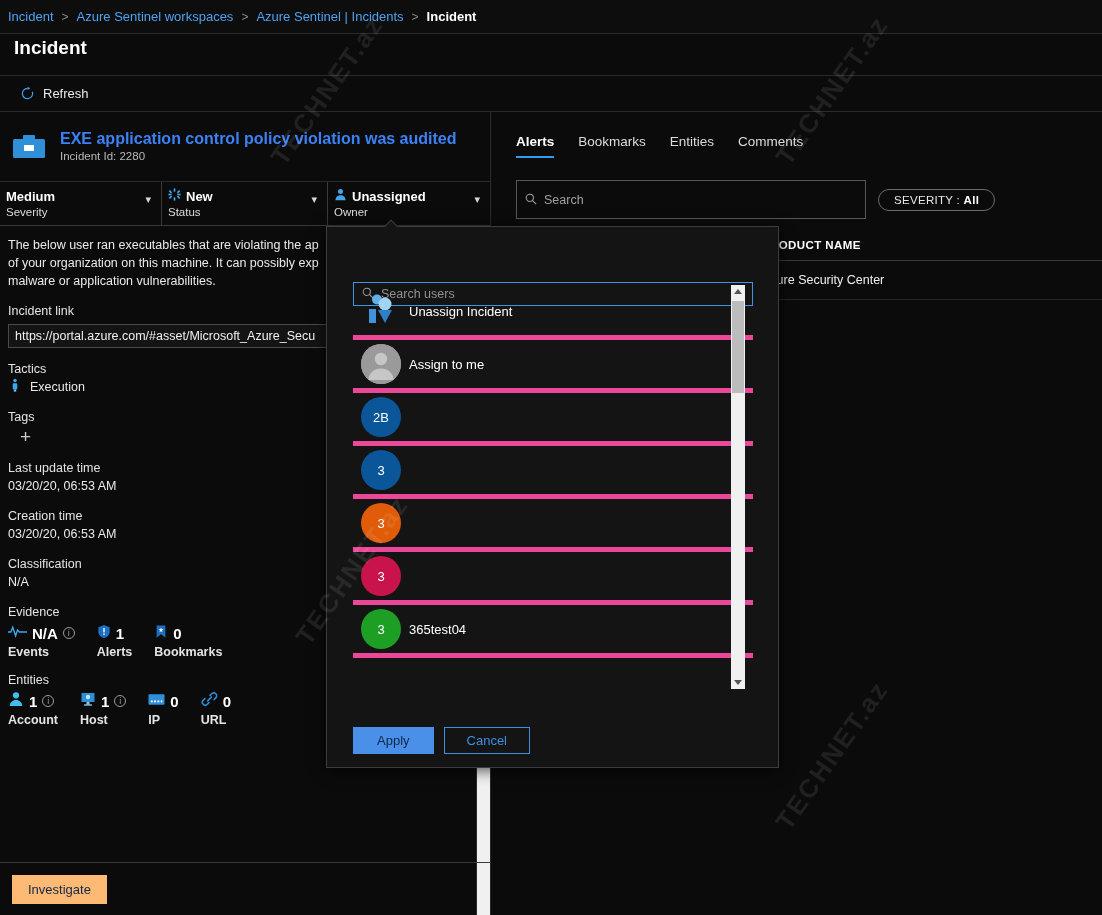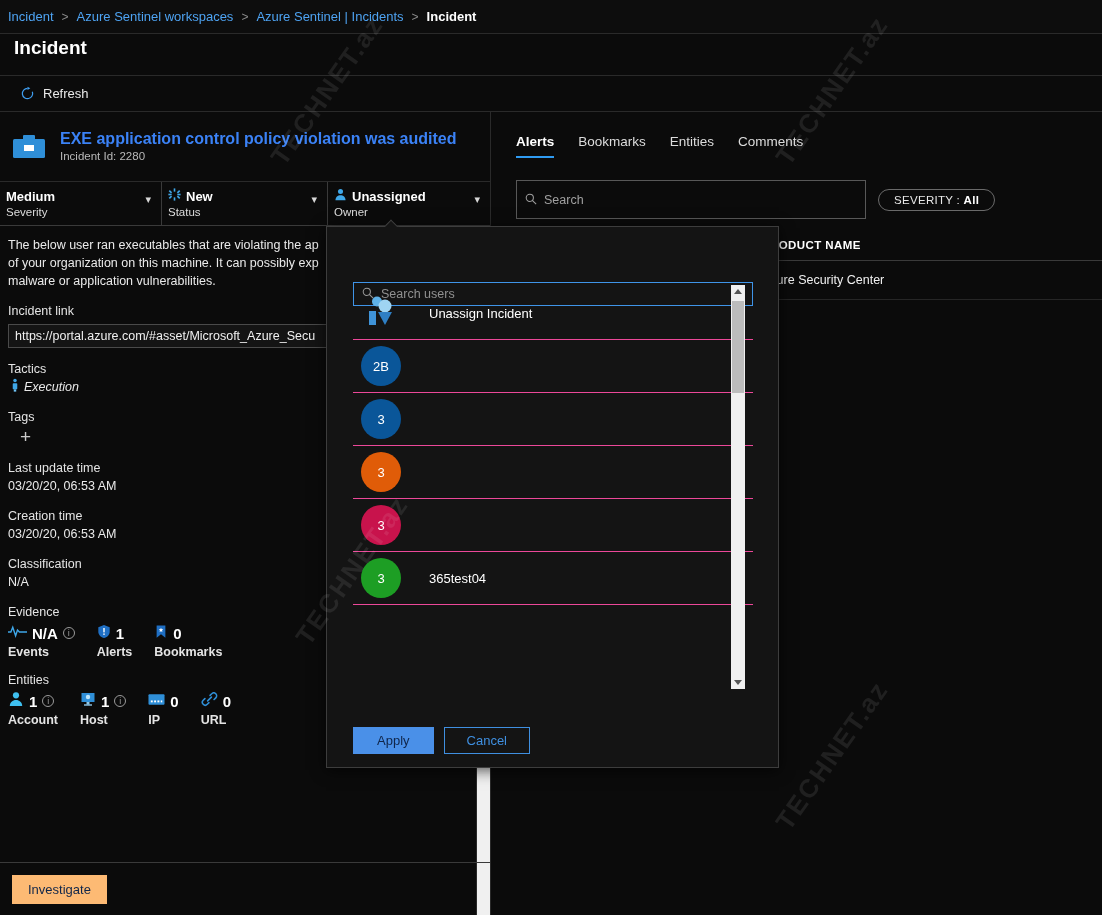--- a/index.html
+++ b/index.html
@@ -61,21 +61,21 @@
   .detail-body { position: absolute; left: 0; top: 114px; width: 478px; height: 640px; padding: 10px 10px 0 8px; overflow: hidden; }
   .sec-label { font-size: 12.5px; color: #e4e4e4; margin-top: 14px; margin-bottom: 2px; }
   .sec-label.first { margin-top: 0; }
   .sec-value { font-size: 12.5px; color: #eaeaea; line-height: 18px; }
   .desc-text { font-size: 12.5px; color: #eaeaea; line-height: 18px; white-space: pre-line; }
   .link-input {
     margin-top: 4px; width: 470px; height: 24px; background: #141414;
     border: 1px solid #4a4a4a; color: #f0f0f0; font-size: 12.5px;
     padding: 0 6px; font-family: "Liberation Sans", sans-serif;
   }
-  .tactic-row { display: flex; align-items: center; gap: 2px; margin-top: 2px; font-size: 12.5px; font-style: italic; }
+  .tactic-row { display: flex; align-items: center; gap: 8px; margin-top: 2px; font-size: 12.5px; }
   .tag-plus { font-size: 19px; color: #c9c9c9; margin-left: 12px; margin-top: 3px; cursor: pointer; line-height: 20px; }
 
   .metric-row { display: flex; gap: 22px; margin-top: 4px; }
   .metric { display: flex; flex-direction: column; }
   .metric-top { display: flex; align-items: center; gap: 5px; height: 20px; }
   .metric-num { font-size: 15px; font-weight: bold; color: #fff; }
   .metric-lbl { font-size: 12.5px; color: #e4e4e4; margin-top: 2px; font-weight: bold; }
   .info-i { width: 12px; height: 12px; border: 1px solid #9a9a9a; border-radius: 50%; color: #9a9a9a; font-size: 9px; line-height: 10px; text-align: center; cursor: pointer; }
 
   .investigate-wrap { position: absolute; left: 0; bottom: 0; width: 490px; height: 53px; border-top: 1px solid #3a3a3a; display: flex; align-items: center; padding-left: 12px; }
@@ -103,21 +103,21 @@
   .cell-link { color: #3f8fe0; cursor: pointer; }
   .cell-txt { color: #f0f0f0; }
 
   
   .dialog { position: absolute; left: 326px; top: 226px; width: 453px; height: 542px; background: #141414; border: 1px solid #3d3d3d; box-shadow: 0 2px 14px rgba(0,0,0,.7); z-index: 40; }
   .dlg-caret { position: absolute; left: 58px; top: -8px; width: 14px; height: 8px; overflow: hidden; }
   .dlg-caret:after { content: ""; position: absolute; left: 0; top: 3px; width: 11px; height: 11px; background: #141414; border-left: 1px solid #3d3d3d; border-top: 1px solid #3d3d3d; transform: rotate(45deg); }
   .dlg-search { position: absolute; left: 26px; top: 27px; width: 400px; height: 24px; background: #141414; border: 1px solid #3f94e8; display: flex; align-items: center; gap: 7px; padding-left: 8px; margin-top: 28px; }
   .dlg-search .search-ph { color: #909090; }
   .dlg-list { position: absolute; left: 26px; top: 60px; width: 400px; height: 420px; overflow: hidden; }
-  .usr-row { height: 53px; display: flex; align-items: center; gap: 28px; border-bottom: 1px solid #ec4899; cursor: pointer; padding-left: 8px; }
+  .usr-row { height: 53px; display: flex; align-items: center; gap: 8px; border-bottom: 5px solid #ec4899; cursor: pointer; padding-left: 8px; }
   .avatar { width: 40px; height: 40px; border-radius: 50%; flex: 0 0 auto; display: flex; align-items: center; justify-content: center; font-size: 13px; color: #fff; }
   .usr-name { font-size: 13px; color: #fff; }
   .dlg-scroll { position: absolute; left: 404px; top: 58px; width: 14px; height: 404px; background: #f0f0f0; }
   .dlg-scroll .thumb { position: absolute; left: 1px; top: 16px; width: 12px; height: 92px; background: #bcbcbc; }
   .dlg-scroll .arrow-up { position: absolute; top: 4px; left: 3px; width: 0; height: 0; border-left: 4px solid transparent; border-right: 4px solid transparent; border-bottom: 5px solid #555; }
   .dlg-scroll .arrow-dn2 { position: absolute; bottom: 4px; left: 3px; width: 0; height: 0; border-left: 4px solid transparent; border-right: 4px solid transparent; border-top: 5px solid #555; }
   .dlg-footer { position: absolute; left: 26px; bottom: 13px; display: flex; gap: 10px; }
   .btn-apply { background: #4a90e8; color: #10264a; border: none; font-size: 13px; padding: 6px 24px; cursor: pointer; font-family: "Liberation Sans", sans-serif; }
   .btn-cancel { background: transparent; color: #3f8fe0; border: 1px solid #3f8fe0; font-size: 13px; padding: 5px 22px; cursor: pointer; font-family: "Liberation Sans", sans-serif; }
 
@@ -416,20 +416,30 @@
           <svg width="40" height="36" viewBox="0 0 40 36">
             <circle cx="16" cy="6.5" r="5" fill="#5fb2e8"></circle>
             <circle cx="24" cy="11" r="6.5" fill="#9fd4f2"></circle>
             <path d="M8 30 V16 h7 v14z" fill="#3f93d8"></path>
             <path d="M17 17 h14 l-7 13z" fill="#2f7fc4"></path>
           </svg>
         </span>
         <span class="usr-name">Unassign Incident</span>
       </div>
 
+      <div class="usr-row">
+        <span class="avatar" style="background:#9a9a9a">
+          <svg width="40" height="40" viewBox="0 0 40 40">
+              <circle cx="20" cy="20" r="20" fill="#9a9a9a"></circle>
+              <circle cx="20" cy="15" r="6.2" fill="#c6c6c6"></circle>
+              <path d="M7.5 36c0-7 5.6-11.5 12.5-11.5S32.5 29 32.5 36z" fill="#c6c6c6"></path>
+            </svg>
+        </span>
+        <span class="usr-name">Assign to me</span>
+      </div>
 
       <div class="usr-row">
         <span class="avatar" style="background:#0a5699">2B</span>
         <span class="usr-name"></span>
       </div>
       <div class="usr-row">
         <span class="avatar" style="background:#0a5699">3</span>
         <span class="usr-name"></span>
       </div>
       <div class="usr-row">

